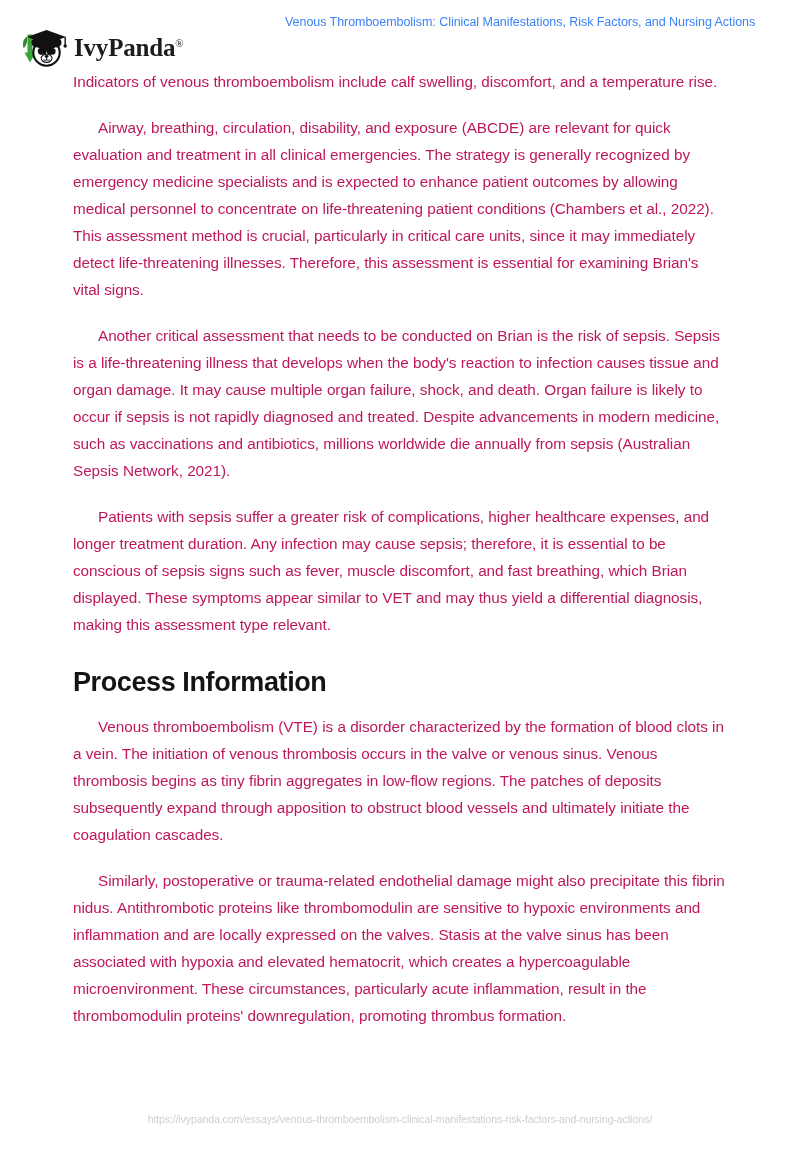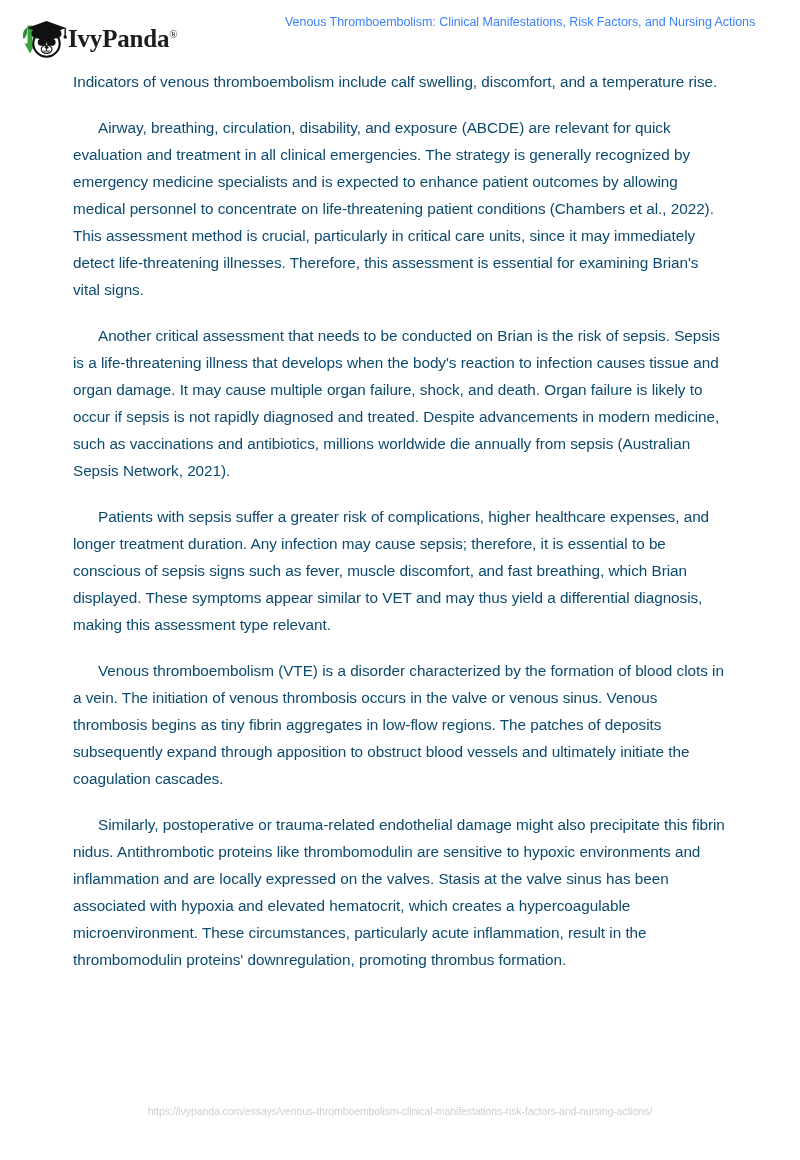--- a/index.html
+++ b/index.html
@@ -21,23 +21,24 @@
     position: absolute;
     top: 0;
     left: 0;
     width: 800px;
     height: 60px;
     box-sizing: border-box;
   }
   .brand {
     position: absolute;
     left: 16px;
-    top: 15px;
+    top: 24px;
     display: flex;
     align-items: center;
+    gap: 6px;
   }
   .brand-mark {
     width: 52px;
     height: 46px;
     display: block;
     flex: none;
   }
   .brand-name {
     font-family: "Liberation Serif", serif;
     font-weight: bold;
@@ -71,21 +72,21 @@
   .doc-body {
     position: absolute;
     left: 73px;
     top: 68px;
     width: 653px;
   }
   .para {
     margin: 0 0 19px 0;
     font-size: 15.3px;
     line-height: 27px;
-    color: #0c4a6e;
+    color: #be185d;
     text-indent: 25px;
     text-align: left;
     letter-spacing: -0.05px;
     word-spacing: 0.1px;
   }
   .para.no-indent {
     text-indent: 0;
   }
   .section-heading {
     margin: 27px 0 14px 0;
@@ -93,21 +94,21 @@
     line-height: 34px;
     font-weight: bold;
     color: #141414;
     letter-spacing: -0.4px;
   }
 
   
   .page-footer {
     position: absolute;
     left: 0;
-    bottom: 8px;
+    bottom: 0;
     width: 800px;
     height: 60px;
   }
   .footer-url {
     position: absolute;
     left: 0;
     width: 800px;
     top: 12px;
     text-align: center;
     font-size: 10.5px;
@@ -152,19 +153,20 @@
   </div>
 
   <div class="header-title">Venous Thromboembolism: Clinical Manifestations, Risk Factors, and Nursing Actions</div>
 </div>
 
 <div class="doc-body">
     <p class="para no-indent">Indicators of venous thromboembolism include calf swelling, discomfort, and a temperature rise.</p>
     <p class="para">Airway, breathing, circulation, disability, and exposure (ABCDE) are relevant for quick evaluation and treatment in all clinical emergencies. The strategy is generally recognized by emergency medicine specialists and is expected to enhance patient outcomes by allowing medical personnel to concentrate on life-threatening patient conditions (Chambers et al., 2022). This assessment method is crucial, particularly in critical care units, since it may immediately detect life-threatening illnesses. Therefore, this assessment is essential for examining Brian's vital signs.</p>
     <p class="para">Another critical assessment that needs to be conducted on Brian is the risk of sepsis. Sepsis is a life-threatening illness that develops when the body's reaction to infection causes tissue and organ damage. It may cause multiple organ failure, shock, and death. Organ failure is likely to occur if sepsis is not rapidly diagnosed and treated. Despite advancements in modern medicine, such as vaccinations and antibiotics, millions worldwide die annually from sepsis (Australian Sepsis Network, 2021).</p>
     <p class="para">Patients with sepsis suffer a greater risk of complications, higher healthcare expenses, and longer treatment duration. Any infection may cause sepsis; therefore, it is essential to be conscious of sepsis signs such as fever, muscle discomfort, and fast breathing, which Brian displayed. These symptoms appear similar to VET and may thus yield a differential diagnosis, making this assessment type relevant.</p>
+    <h2 class="section-heading">Process Information</h2>
     <p class="para">Venous thromboembolism (VTE) is a disorder characterized by the formation of blood clots in a vein. The initiation of venous thrombosis occurs in the valve or venous sinus. Venous thrombosis begins as tiny fibrin aggregates in low-flow regions. The patches of deposits subsequently expand through apposition to obstruct blood vessels and ultimately initiate the coagulation cascades.</p>
     <p class="para">Similarly, postoperative or trauma-related endothelial damage might also precipitate this fibrin nidus. Antithrombotic proteins like thrombomodulin are sensitive to hypoxic environments and inflammation and are locally expressed on the valves. Stasis at the valve sinus has been associated with hypoxia and elevated hematocrit, which creates a hypercoagulable microenvironment. These circumstances, particularly acute inflammation, result in the thrombomodulin proteins' downregulation, promoting thrombus formation.</p>
   </div>
 
 <div class="page-footer">
   <div class="footer-url">https://ivypanda.com/essays/venous-thromboembolism-clinical-manifestations-risk-factors-and-nursing-actions/</div>
 </div>
 
 </body></html>

